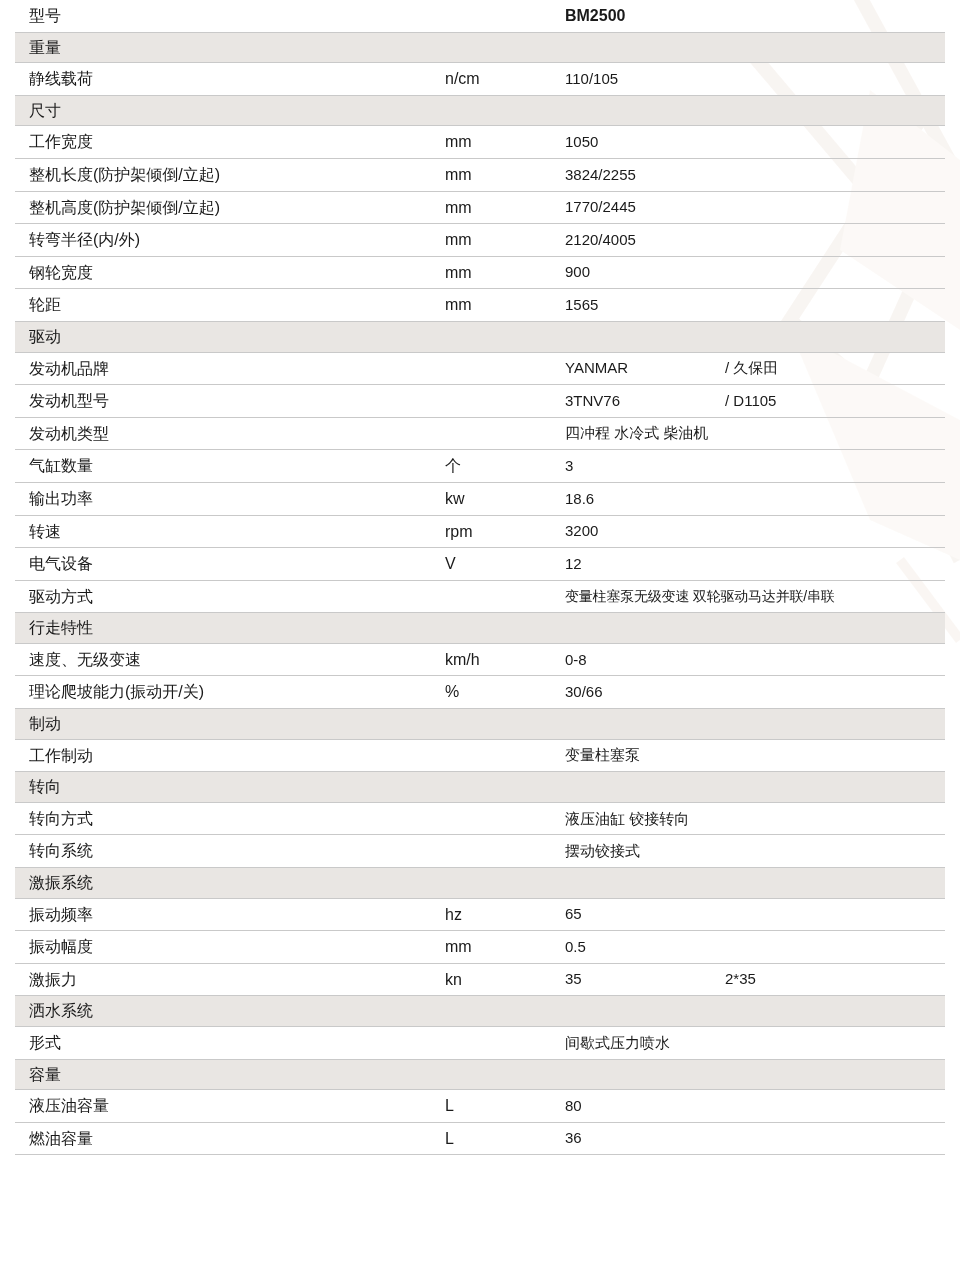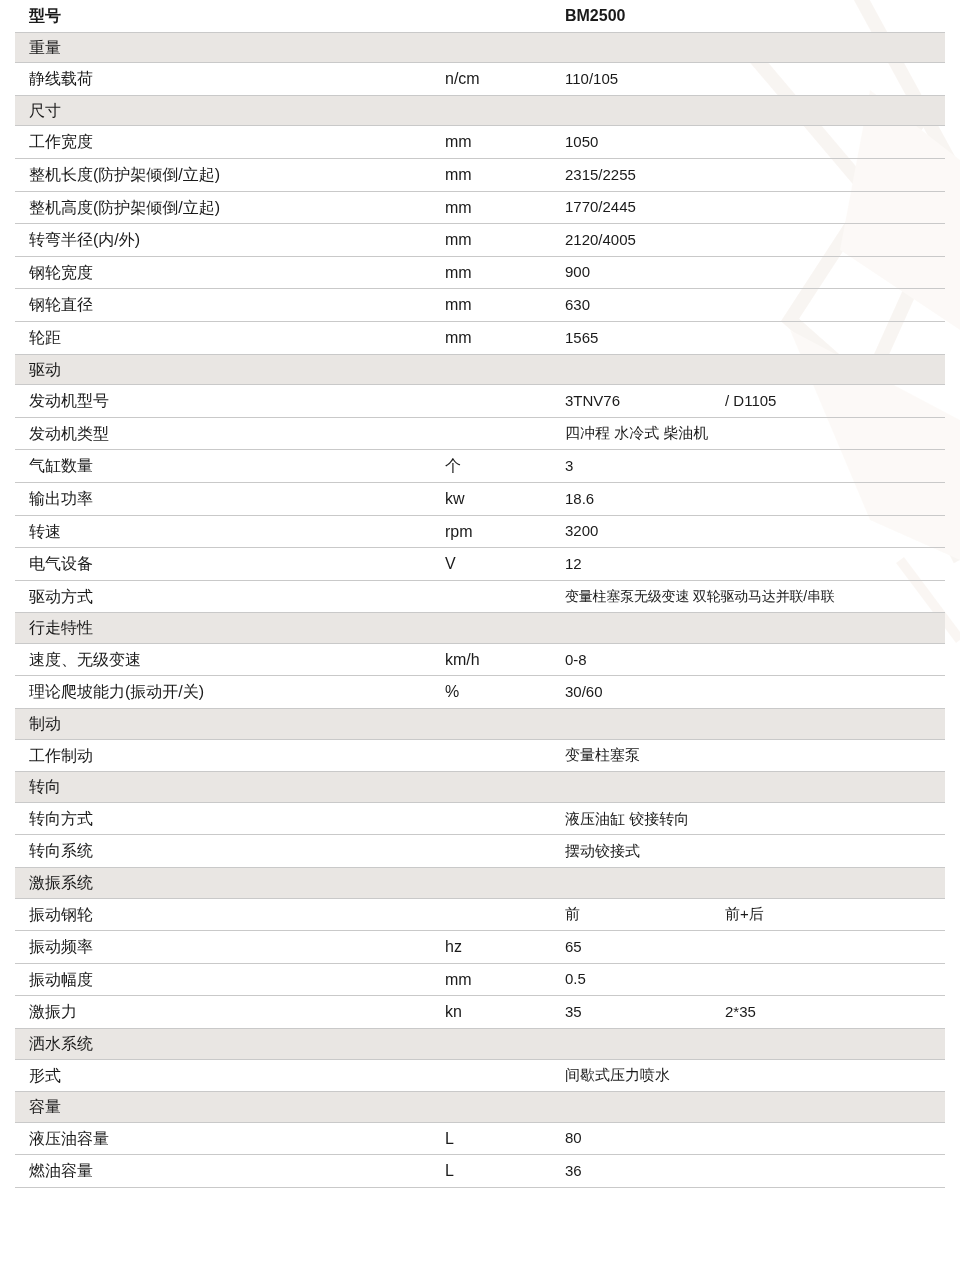--- a/index.html
+++ b/index.html
@@ -52,21 +52,21 @@
   tr.section td {
     background: #e9e6e3;
     font-size: 16px;
     padding-top: 4px;
     padding-bottom: 4px;
   }
   tr.section {
     border-bottom: 1px solid #c9c9c9;
   }
   tr.head td {
-    font-weight: bold;
+    font-weight: normal;
     font-size: 16px;
   }
   td.label { padding-left: 14px; }
   td.unit  { font-size: 16px; }
   td.value { font-size: 15px; }
   td.value.small { font-size: 14px; letter-spacing: -0.2px; }
   td.value.bold { font-weight: bold; }
 </style>
 </head>
 <body>
@@ -111,49 +111,50 @@
         <td colspan="4" class="label">尺寸</td>
       </tr>
       <tr>
         <td class="label">工作宽度</td>
         <td class="unit">mm</td>
         <td class="value" colspan="2">1050</td>
       </tr>
       <tr>
         <td class="label">整机长度(防护架倾倒/立起)</td>
         <td class="unit">mm</td>
-        <td class="value" colspan="2">2315/2255</td>
+        <td class="value" colspan="2">3824/2255</td>
       </tr>
       <tr>
         <td class="label">整机高度(防护架倾倒/立起)</td>
         <td class="unit">mm</td>
         <td class="value" colspan="2">1770/2445</td>
       </tr>
       <tr>
         <td class="label">转弯半径(内/外)</td>
         <td class="unit">mm</td>
         <td class="value" colspan="2">2120/4005</td>
       </tr>
       <tr>
         <td class="label">钢轮宽度</td>
         <td class="unit">mm</td>
         <td class="value" colspan="2">900</td>
       </tr>
       <tr>
-        <td class="label">钢轮直径</td>
-        <td class="unit">mm</td>
-        <td class="value" colspan="2">630</td>
-      </tr>
-      <tr>
         <td class="label">轮距</td>
         <td class="unit">mm</td>
         <td class="value" colspan="2">1565</td>
       </tr>
       <tr class="section">
         <td colspan="4" class="label">驱动</td>
+      </tr>
+      <tr>
+        <td class="label">发动机品牌</td>
+        <td class="unit"></td>
+        <td class="value">YANMAR</td>
+        <td class="value">/   久保田</td>
       </tr>
       <tr>
         <td class="label">发动机型号</td>
         <td class="unit"></td>
         <td class="value">3TNV76</td>
         <td class="value">/   D1105</td>
       </tr>
       <tr>
         <td class="label">发动机类型</td>
         <td class="unit"></td>
@@ -188,21 +189,21 @@
         <td colspan="4" class="label">行走特性</td>
       </tr>
       <tr>
         <td class="label">速度、无级变速</td>
         <td class="unit">km/h</td>
         <td class="value" colspan="2">0-8</td>
       </tr>
       <tr>
         <td class="label">理论爬坡能力(振动开/关)</td>
         <td class="unit">%</td>
-        <td class="value" colspan="2">30/60</td>
+        <td class="value" colspan="2">30/66</td>
       </tr>
       <tr class="section">
         <td colspan="4" class="label">制动</td>
       </tr>
       <tr>
         <td class="label">工作制动</td>
         <td class="unit"></td>
         <td class="value" colspan="2">变量柱塞泵</td>
       </tr>
       <tr class="section">
@@ -213,26 +214,20 @@
         <td class="unit"></td>
         <td class="value" colspan="2">液压油缸 铰接转向</td>
       </tr>
       <tr>
         <td class="label">转向系统</td>
         <td class="unit"></td>
         <td class="value" colspan="2">摆动铰接式</td>
       </tr>
       <tr class="section">
         <td colspan="4" class="label">激振系统</td>
-      </tr>
-      <tr>
-        <td class="label">振动钢轮</td>
-        <td class="unit"></td>
-        <td class="value">前</td>
-        <td class="value">前+后</td>
       </tr>
       <tr>
         <td class="label">振动频率</td>
         <td class="unit">hz</td>
         <td class="value" colspan="2">65</td>
       </tr>
       <tr>
         <td class="label">振动幅度</td>
         <td class="unit">mm</td>
         <td class="value" colspan="2">0.5</td>

